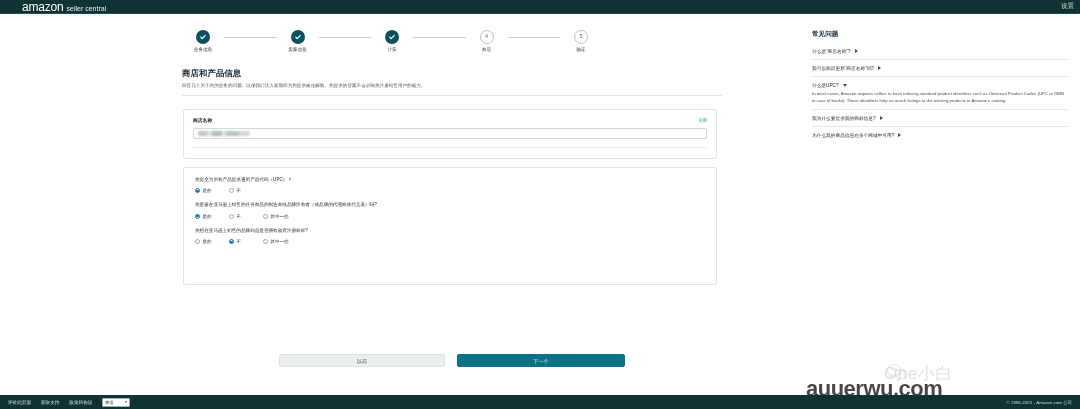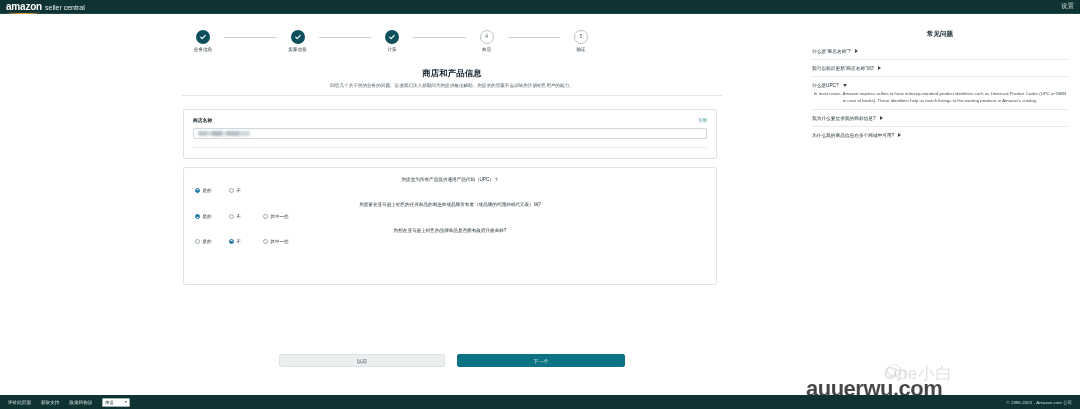--- a/index.html
+++ b/index.html
@@ -13,32 +13,32 @@
 
   
   .topbar {
     position: absolute; top:0; left:0; width:1080px; height:14px;
     background:#0f3333; display:flex; align-items:center;
     justify-content:space-between; padding:0 6px;
     border-bottom:1px solid #1d4a4a;
   }
   .brand { display:flex; align-items:baseline; gap:3px; }
   .brand-amazon {
-    color:#fff; font-size:10px; font-weight:700; letter-spacing:-.2px;
-    position:relative; line-height:1;
+    color:#fff; font-size:12px; font-weight:400; letter-spacing:-.2px;
+    position:relative; line-height:1;margin-left:16px;
   }
   .brand-amazon::after{
     content:""; position:absolute; left:1px; right:2px; bottom:-2px; height:2px;
     border-bottom:1.4px solid #f0a33c; border-radius:0 0 50% 50%;
   }
   .brand-sc { color:#e8eeee; font-size:7px; font-weight:400; line-height:1; }
   .topbar-settings { color:#cfdcdc; font-size:6.5px; }
 
   
-  .body-wrap { position:absolute; top:14px; left:0; width:1080px; height:298px; background:#fff;text-align:center; }
+  .body-wrap { position:absolute; top:14px; left:0; width:1080px; height:298px; background:#fff; }
 
   
   .stepper { position:absolute; top:16px; left:182px; width:420px; height:42px; }
   .steps { display:flex; align-items:flex-start; justify-content:space-between; }
   .step { display:flex; flex-direction:column; align-items:center; width:42px; }
   .circle {
     width:14px; height:14px; border-radius:50%;
     display:flex; align-items:center; justify-content:center;
     font-size:5.5px; line-height:1;
   }

